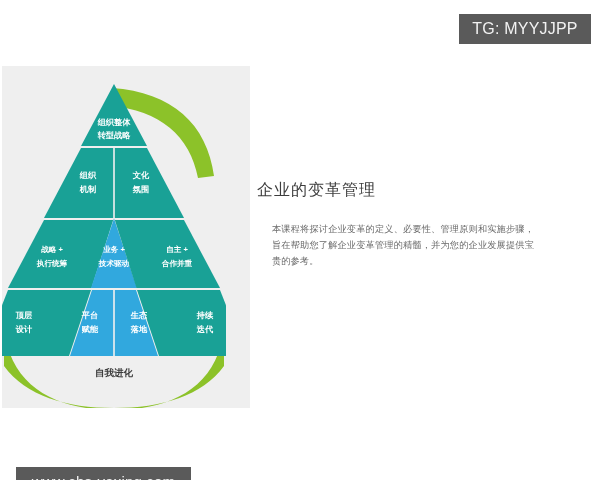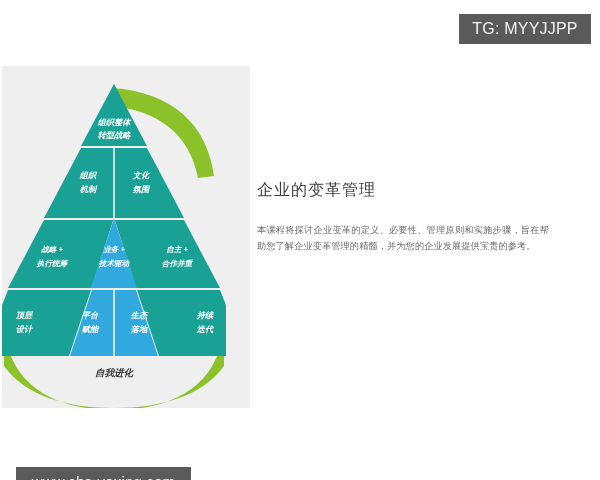--- a/index.html
+++ b/index.html
@@ -44,21 +44,20 @@
 
   
   #illustration {
     position: absolute;
     left: 2px;
     top: 66px;
     width: 248px;
     height: 342px;
     background: #efefef;
     overflow: hidden;
-    font-style: italic;
   }
   #illustration svg {
     display: block;
     width: 224px;
     height: 342px;
   }
   .pyr-label {
     font-family: "Liberation Sans", "DejaVu Sans", sans-serif;
     fill: #ffffff;
     font-size: 8.2px;
@@ -87,25 +86,25 @@
   #course-title {
     font-family: "Liberation Serif", "DejaVu Serif", serif;
     font-size: 16px;
     color: #3c3c3c;
     letter-spacing: 1px;
     line-height: 1.25;
     margin: 0 0 22px 0;
     font-weight: 400;
   }
   #course-desc {
-    font-family: Liberation Serif, serif;
+    font-family: Liberation Mono, monospace;
     font-size: 9.2px;
     color: #6a6a6a;
     line-height: 1.75;
-    margin: 0;
+    margin: 15px;
     text-align: justify;
     letter-spacing: 0.1px;
   }
 </style>
 </head>
 <body>
 
 <div id="illustration">
   <svg viewBox="0 0 224 342" xmlns="http://www.w3.org/2000/svg">
 

